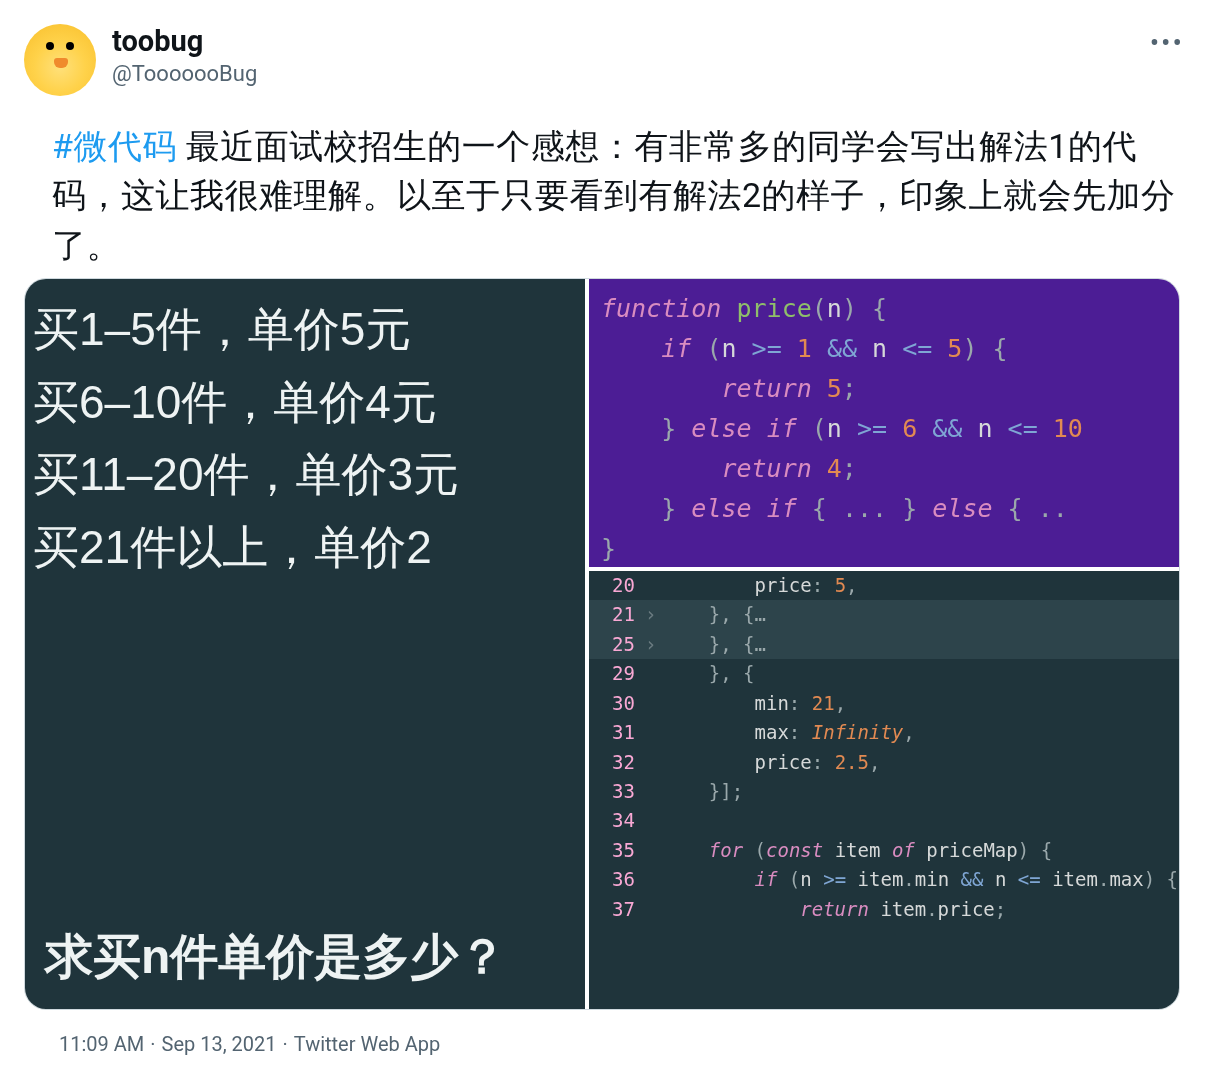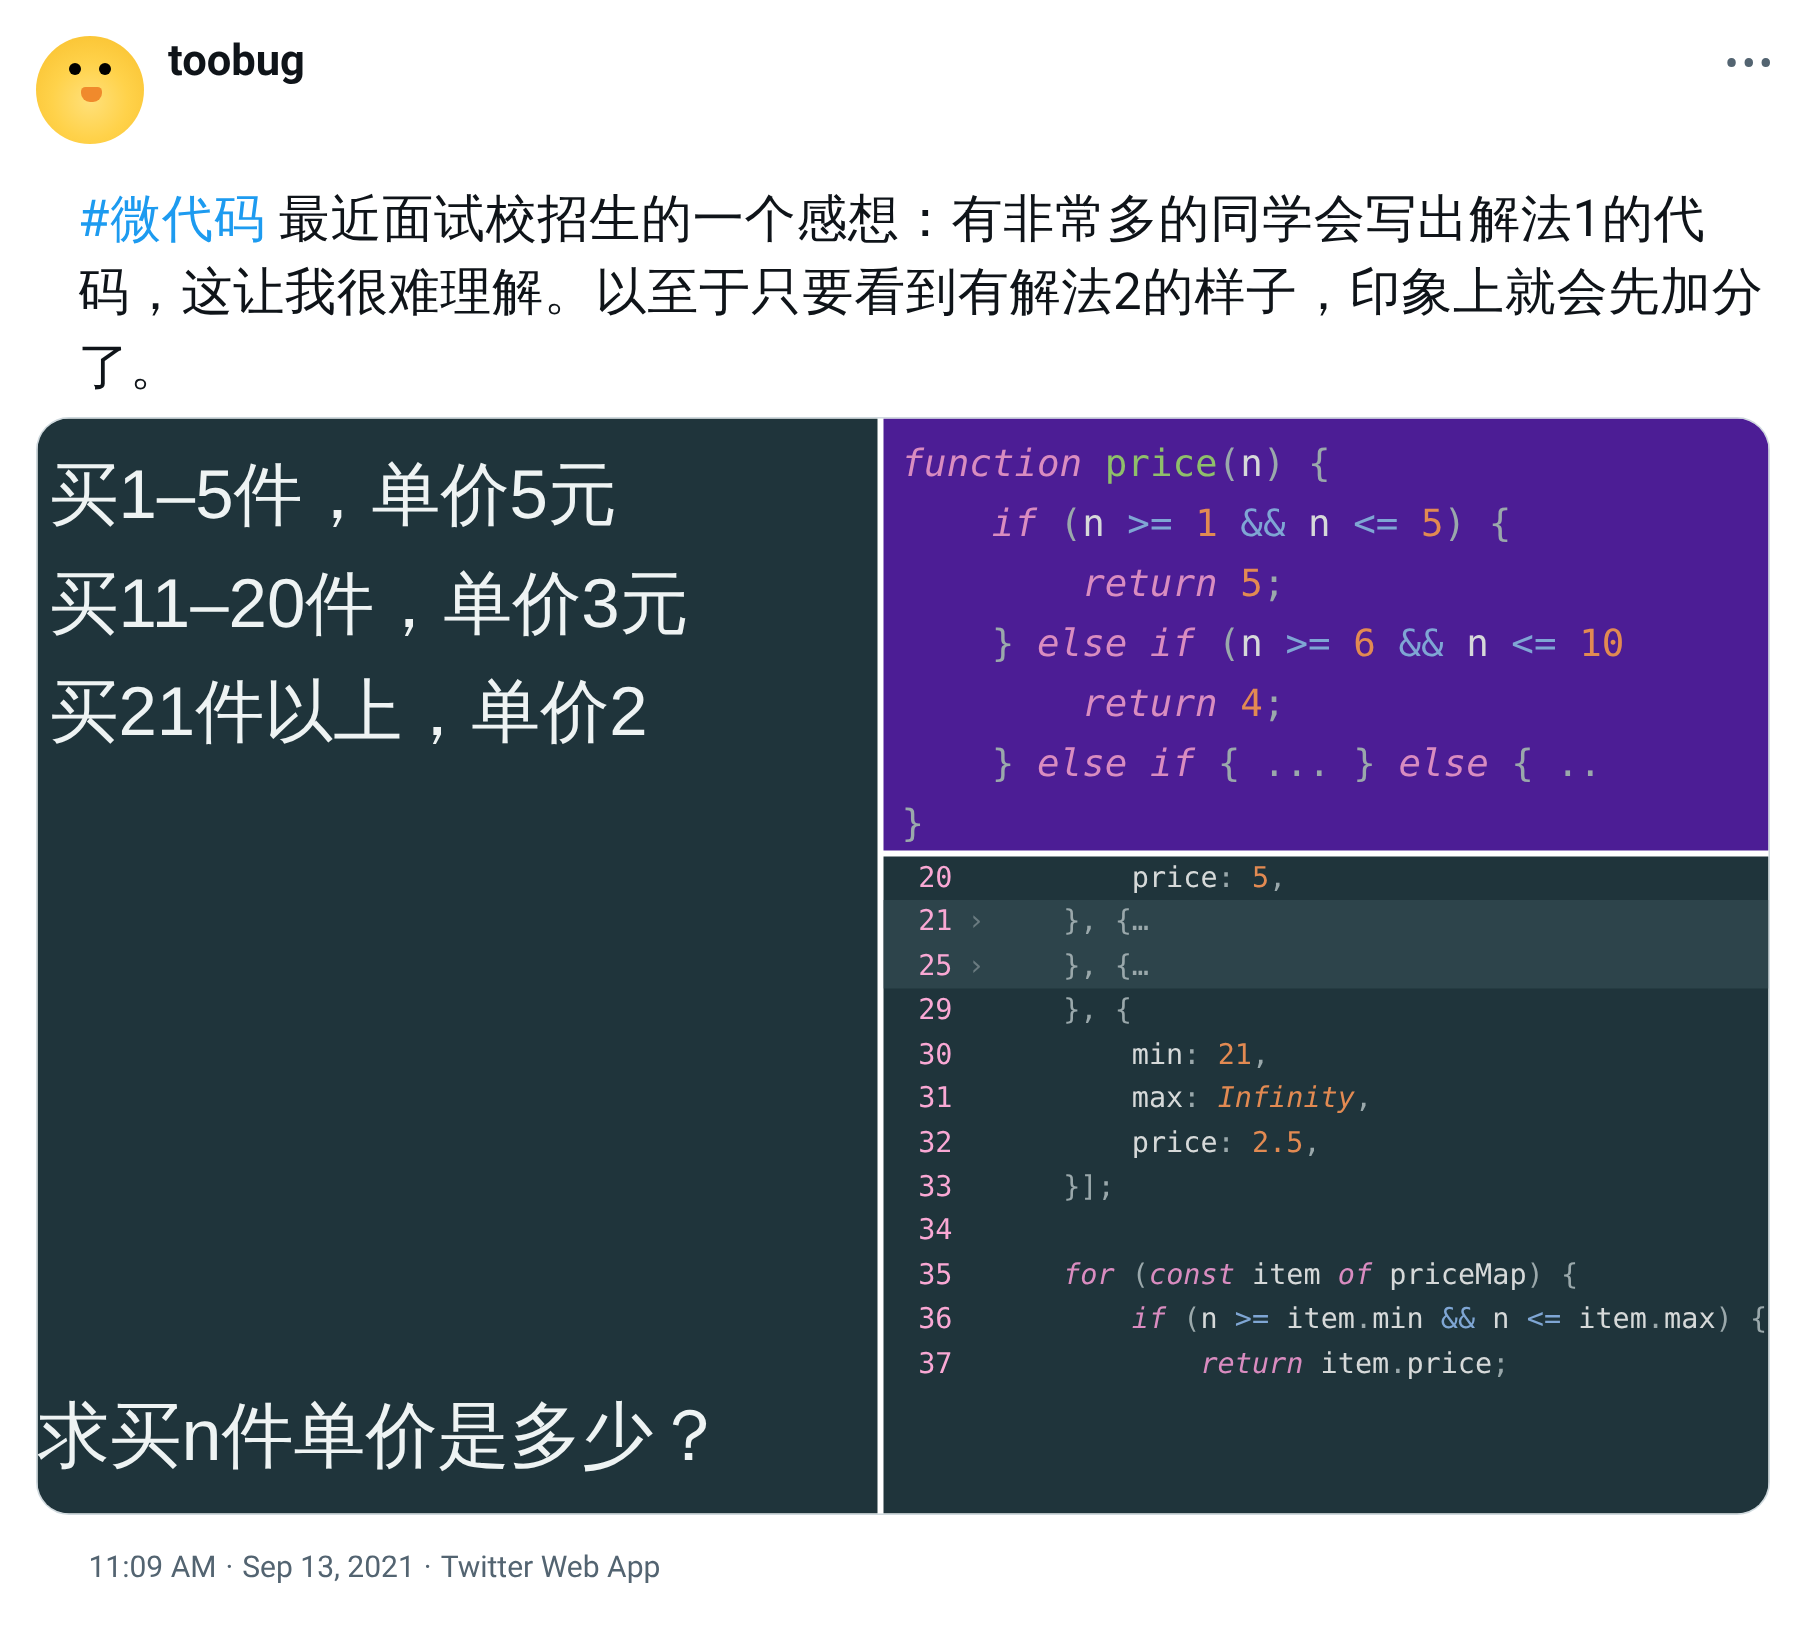--- a/index.html
+++ b/index.html
@@ -11,21 +11,21 @@
   .avatar::after { content:""; position:absolute; left:30px; top:34px; width:14px; height:10px; background:#f08a2c; border-radius:3px 3px 6px 6px; }
   .who { margin-left:16px; flex:1 1 auto; }
   .name { font-size:29px; font-weight:700; color:#0f1419; line-height:1.2; }
   .handle { font-size:22px; color:#536471; line-height:1.4; }
   .more { color:#536471; font-size:28px; letter-spacing:2px; padding-top:2px; }
   .body { margin-top:26px; font-size:34px; line-height:1.45; color:#0f1419; letter-spacing:0.5px;margin-left:28px; }
   .hashtag { color:#1d9bf0; }
   .images { margin-top:8px; display:grid; grid-template-columns: 560px 1fr; grid-template-rows: 288px 1fr; gap:4px; width:1156px; height:732px; border-radius:22px; overflow:hidden; border:1px solid #cfd9de; }
   .img1 { grid-row:1 / span 2; background:#1f343b; color:#eef3f3; font-family:"Source Han Sans","Microsoft YaHei",sans-serif; padding:14px 0 0 0; display:flex; flex-direction:column; justify-content:space-between; overflow:hidden; }
   .img1 .line { font-size:46px; line-height:1.58; padding-left:8px; white-space:nowrap; }
-  .img1 .ask { font-size:48px; padding:0 0 20px 0; white-space:nowrap; }
+  .img1 .ask { font-size:48px; padding:0 0 20px 20px; white-space:nowrap;font-weight:bold; }
   .img2 { background:#4c1d95; font-family:ui-monospace,Menlo,Consolas,"DejaVu Sans Mono",monospace; font-size:25px; line-height:1.6; color:#d6d9d9; padding:10px 0 0 12px; overflow:hidden; white-space:pre; }
   .img3 { background:#1f343b; font-family:ui-monospace,Menlo,Consolas,"DejaVu Sans Mono",monospace; font-size:19px; line-height:1.55; color:#d6d9d9; overflow:hidden; white-space:pre; }
   .kw { color:#d98cc0; font-style:italic; }
   .fn { color:#8fbf6a; }
   .num { color:#e28a52; }
   .pn { color:#9aa8ab; }
   .op { color:#7fa6d4; }
   .id { color:#d6d9d9; }
   .prop { color:#d6d9d9; }
   .inf { color:#e28a52; font-style:italic; }
@@ -36,32 +36,34 @@
   .meta .dot { margin:0 6px; }
 </style>
 </head>
 <body>
 
 <div class="tweet">
   <div class="hdr">
     <div class="avatar"></div>
     <div class="who">
       <div class="name">toobug</div>
+      <div class="handle">@TooooooBug</div>
     </div>
     <div class="more">•••</div>
   </div>
 
   <div class="body">
     <span class="hashtag">#微代码</span><span> 最近面试校招生的一个感想：有非常多的同学会写出解法1的代码，这让我很难理解。以至于只要看到有解法2的样子，印象上就会先加分了。</span>
   </div>
 
   <div class="images">
     <div class="img1">
       <div>
         <div class="line">买1–5件，单价5元</div>
+        <div class="line">买6–10件，单价4元</div>
         <div class="line">买11–20件，单价3元</div>
         <div class="line">买21件以上，单价2</div>
       </div>
       <div class="ask">求买n件单价是多少？</div>
     </div>
 
     <div class="img2"><span class="kw">function</span> <span class="fn">price</span><span class="pn">(</span><span class="id">n</span><span class="pn">)</span> <span class="pn">{</span>
     <span class="kw">if</span> <span class="pn">(</span><span class="id">n</span> <span class="op">&gt;=</span> <span class="num">1</span> <span class="op">&amp;&amp;</span> <span class="id">n</span> <span class="op">&lt;=</span> <span class="num">5</span><span class="pn">)</span> <span class="pn">{</span>
         <span class="kw">return</span> <span class="num">5</span><span class="pn">;</span>
     <span class="pn">}</span> <span class="kw">else</span> <span class="kw">if</span> <span class="pn">(</span><span class="id">n</span> <span class="op">&gt;=</span> <span class="num">6</span> <span class="op">&amp;&amp;</span> <span class="id">n</span> <span class="op">&lt;=</span> <span class="num">10</span>

